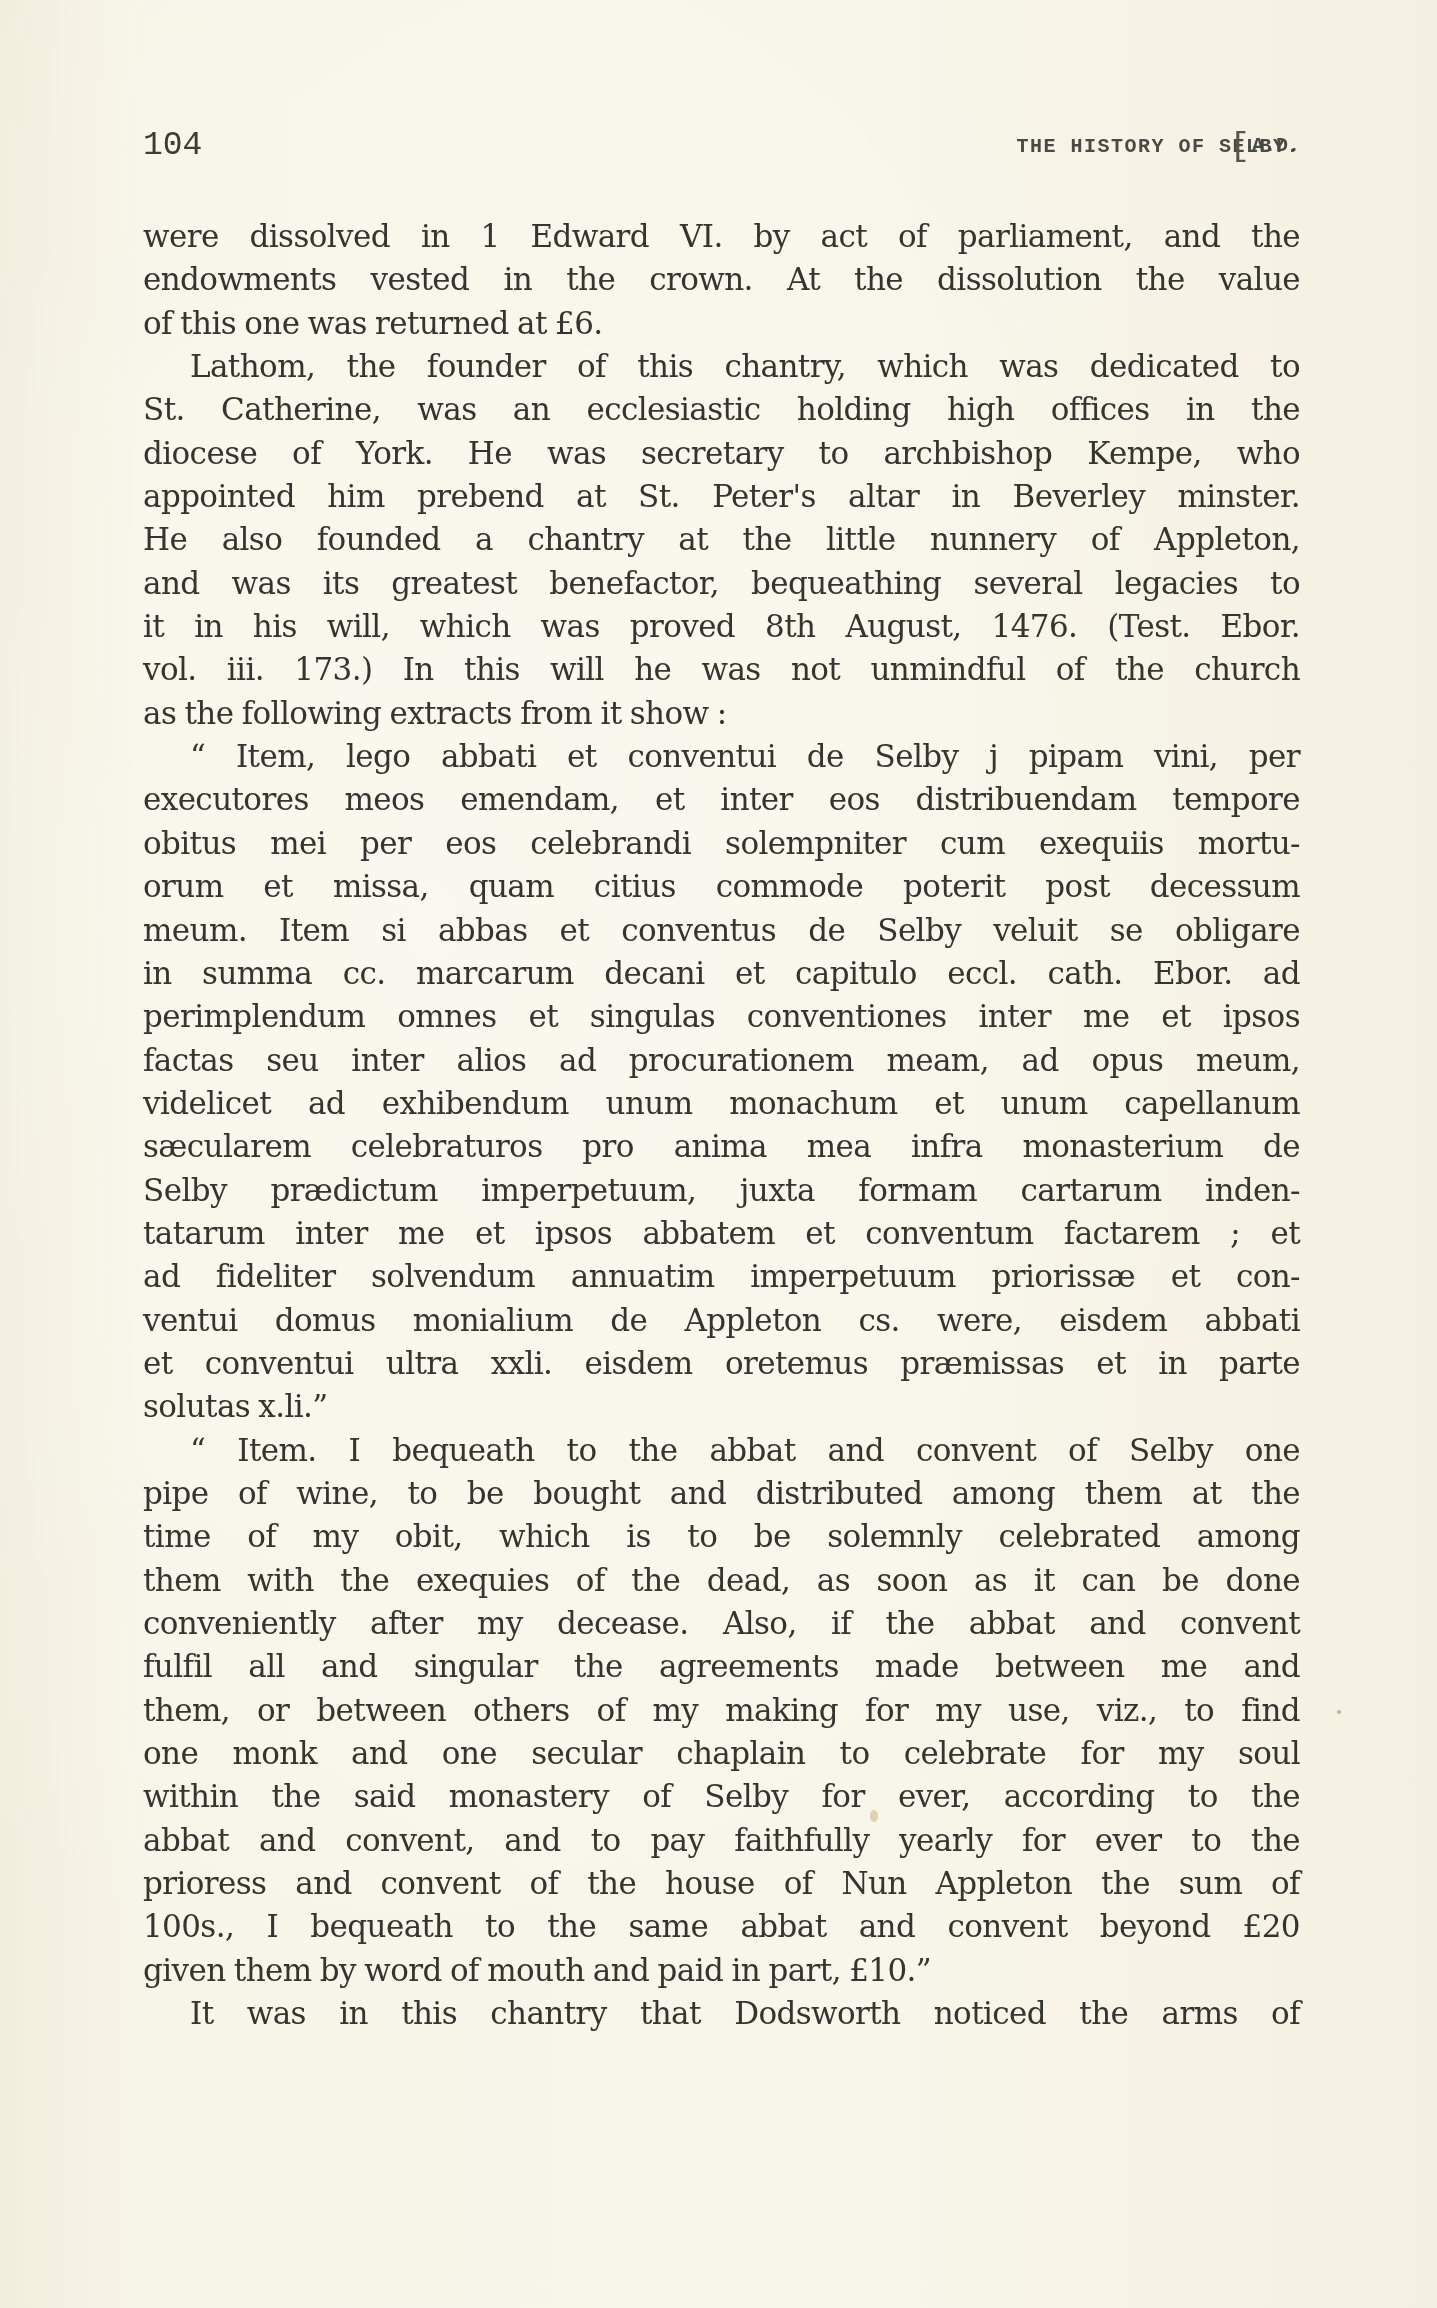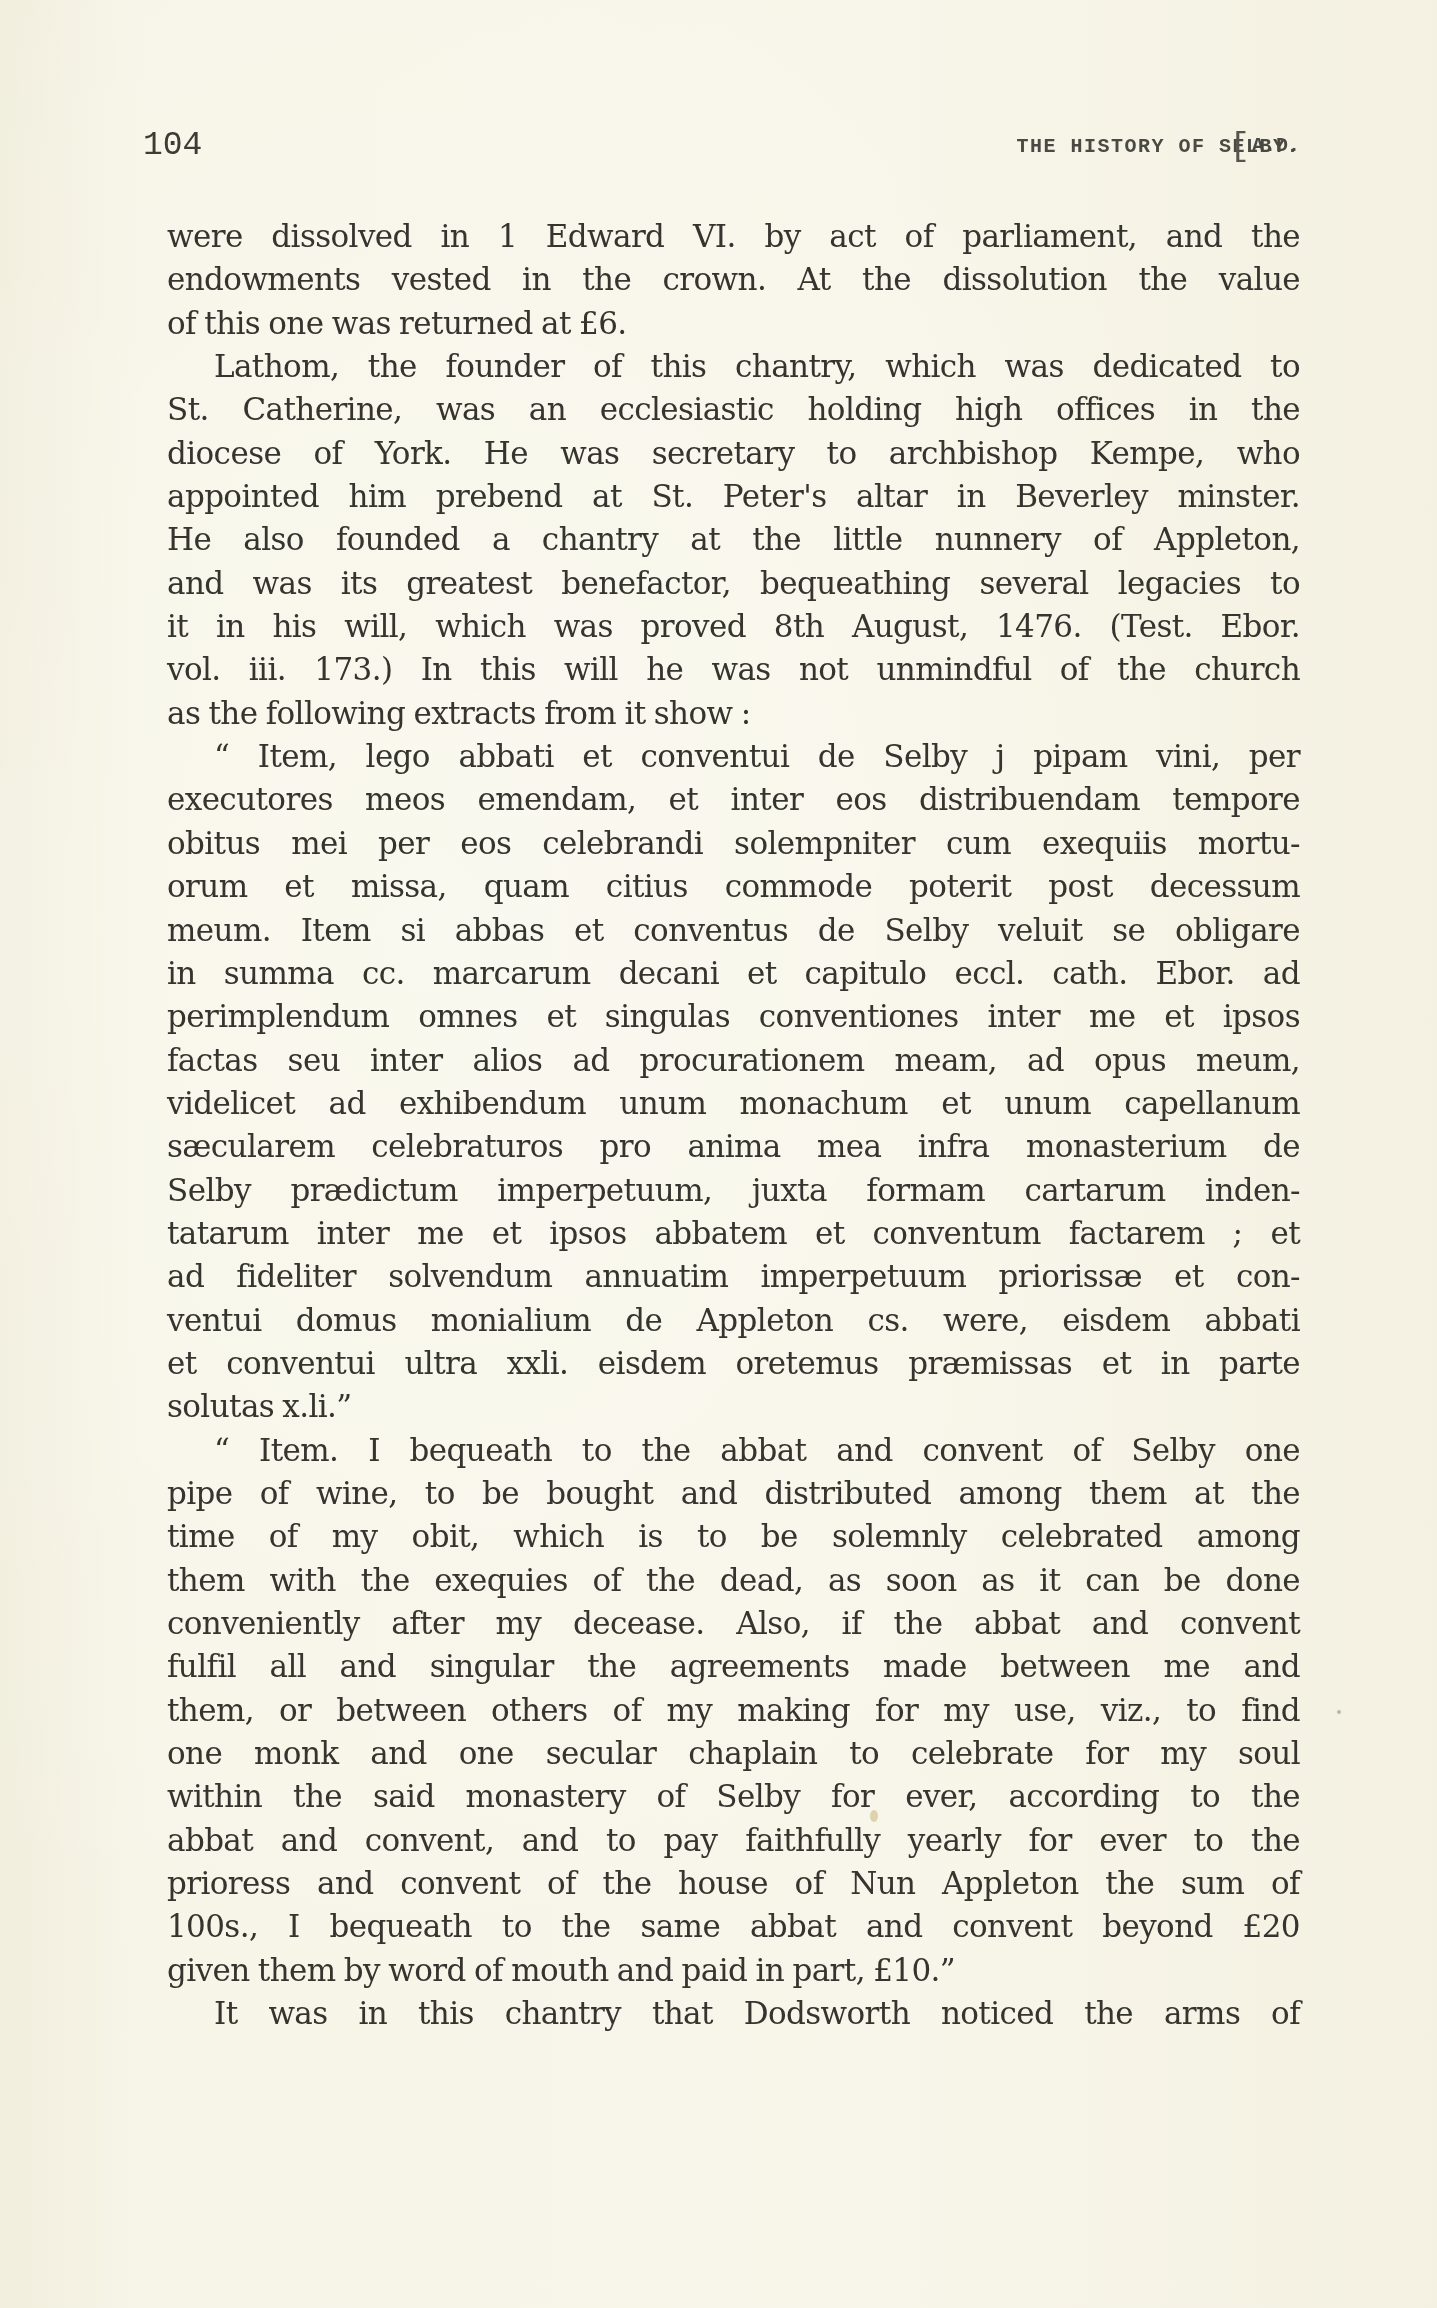--- a/index.html
+++ b/index.html
@@ -76,21 +76,20 @@
   }
   .line {
     display: block;
     height: 43.35px;
     line-height: 43.35px;
     white-space: nowrap;
     text-align: justify;
     text-align-last: justify;
     letter-spacing: -0.6px;
     word-spacing: -1px;
-    margin-left: 24px;
   }
   .line.indent {
     padding-left: 47px;
   }
   .line.last {
     text-align-last: left;
   }
   .speck {
     position: absolute;
     border-radius: 50%;

